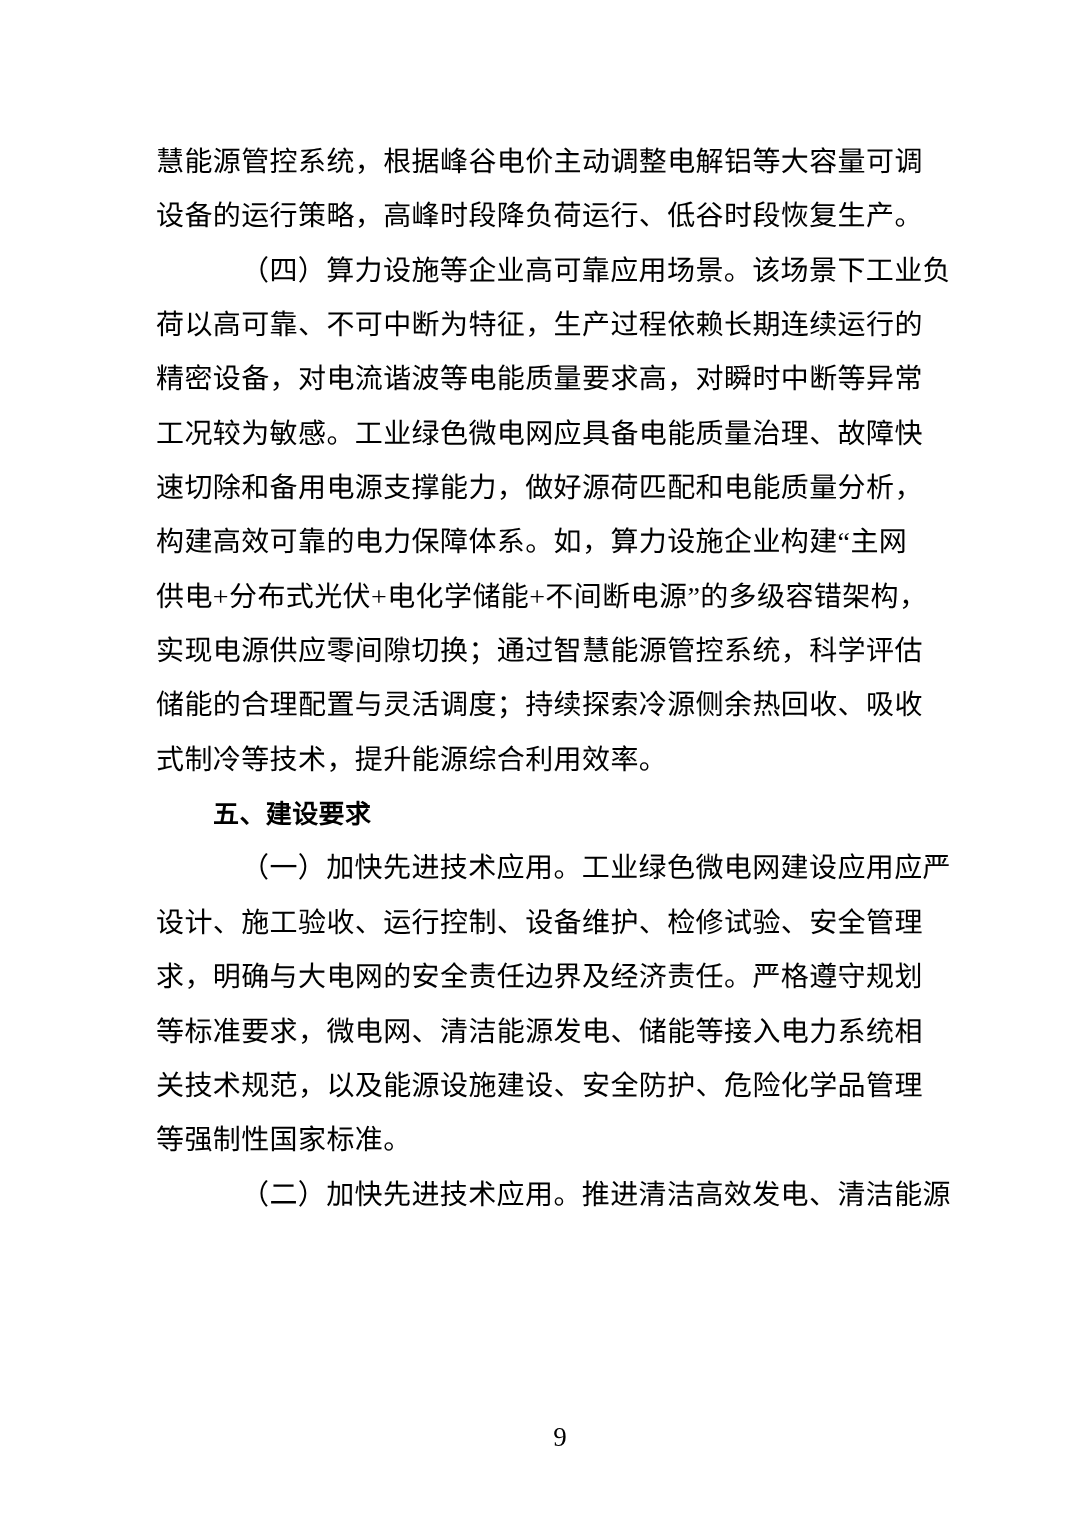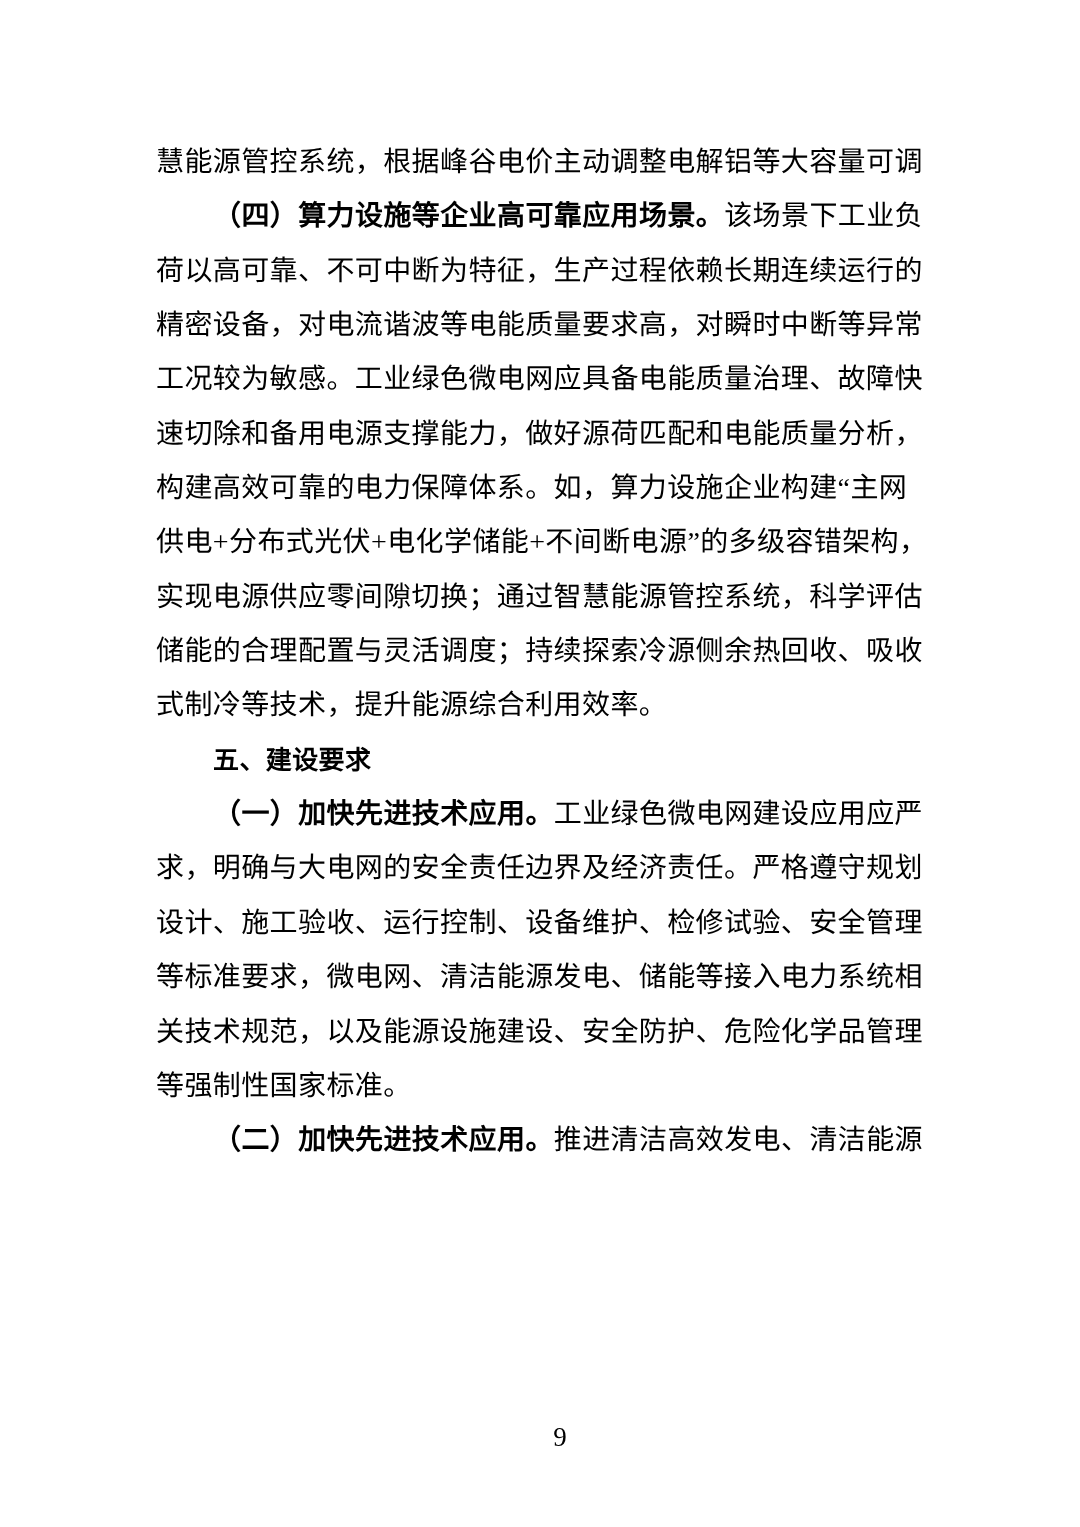--- a/index.html
+++ b/index.html
@@ -28,21 +28,22 @@
     line-height: 54.35px;
     height: 54.35px;
     letter-spacing: 0.4px;
     white-space: nowrap;
     font-weight: 400;
   }
   .line.indent {
     text-indent: 57px;
   }
   .lead {
-    font-weight: 700;
+    font-weight: 400;
+    margin-left: 28px;
   }
   .heading {
     font-family: "Liberation Sans", sans-serif;
     font-weight: 700;
     font-size: 26px;
   }
   .page-number {
     position: absolute;
     left: 0;
     right: 0;
@@ -54,20 +55,21 @@
   }
 </style>
 </head>
 <body>
 
 <div class="page">
   <div class="text-block">
 
     <div class="line">慧能源管控系统，根据峰谷电价主动调整电解铝等大容量可调</div>
 
+    <div class="line">设备的运行策略，高峰时段降负荷运行、低谷时段恢复生产。</div>
 
     <div class="line indent"><span class="lead">（四）算力设施等企业高可靠应用场景。</span><span>该场景下工业负</span></div>
 
     <div class="line">荷以高可靠、不可中断为特征，生产过程依赖长期连续运行的</div>
 
     <div class="line">精密设备，对电流谐波等电能质量要求高，对瞬时中断等异常</div>
 
     <div class="line">工况较为敏感。工业绿色微电网应具备电能质量治理、故障快</div>
 
     <div class="line">速切除和备用电源支撑能力，做好源荷匹配和电能质量分析，</div>
@@ -81,23 +83,23 @@
 
     <div class="line">储能的合理配置与灵活调度；持续探索冷源侧余热回收、吸收</div>
 
     <div class="line">式制冷等技术，提升能源综合利用效率。</div>
 
     <div class="line indent heading">五、建设要求</div>
 
     <div class="line indent"><span class="lead">（一）加快先进技术应用。</span><span>工业绿色微电网建设应用应严</span></div>
 
 
+    <div class="line">设计、施工验收、运行控制、设备维护、检修试验、安全管理</div>
+
     <div class="line">求，明确与大电网的安全责任边界及经济责任。严格遵守规划</div>
-
-    <div class="line">设计、施工验收、运行控制、设备维护、检修试验、安全管理</div>
 
     <div class="line">等标准要求，微电网、清洁能源发电、储能等接入电力系统相</div>
 
     <div class="line">关技术规范，以及能源设施建设、安全防护、危险化学品管理</div>
 
     <div class="line">等强制性国家标准。</div>
 
     <div class="line indent"><span class="lead">（二）加快先进技术应用。</span><span>推进清洁高效发电、清洁能源</span></div>
 
 

